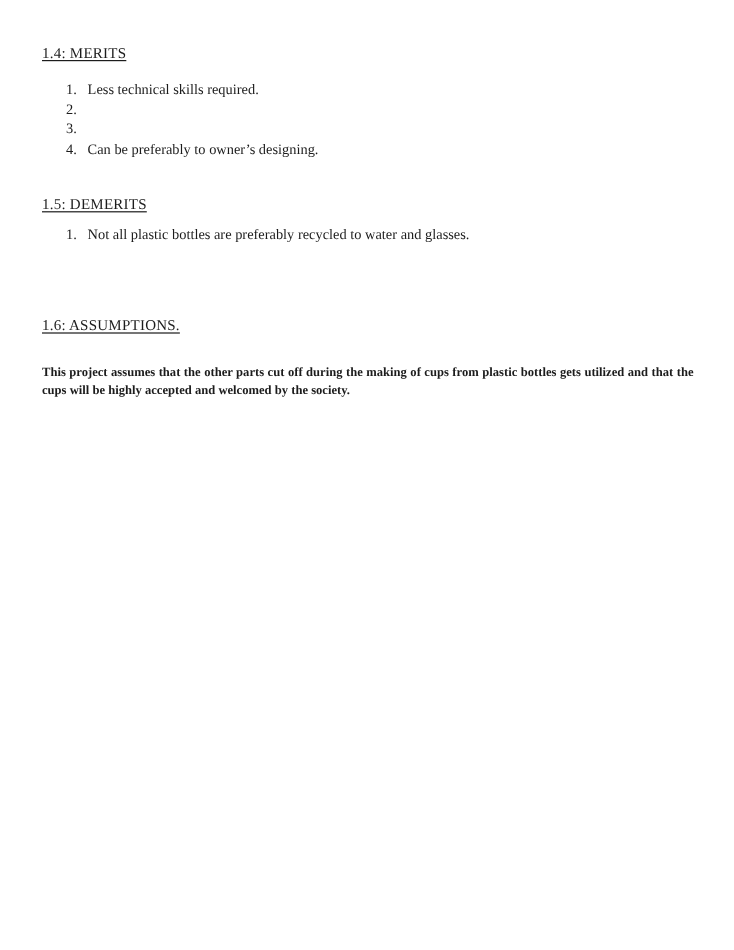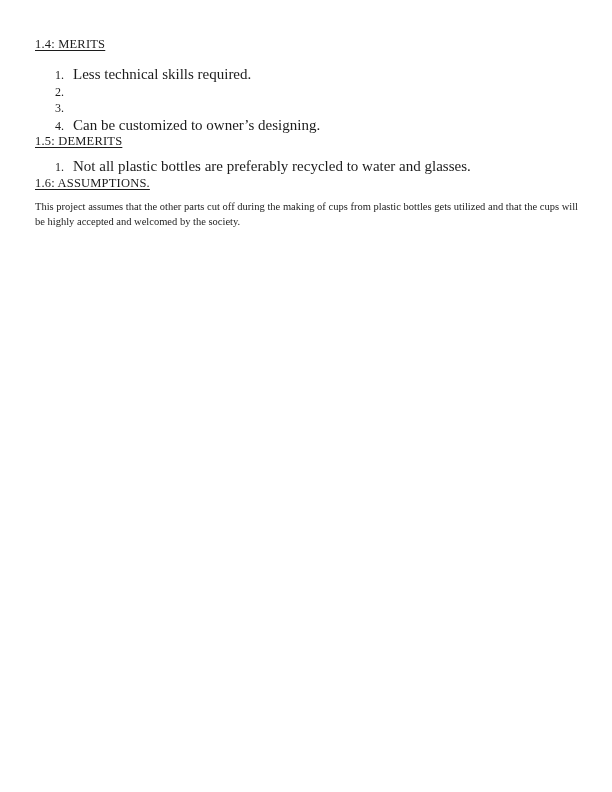--- a/index.html
+++ b/index.html
@@ -20,48 +20,49 @@
   }
   .heading {
     font-size: 12.5px;
     line-height: 14px;
     font-weight: normal;
     margin: 0;
     text-decoration: underline;
     text-underline-offset: 2px;
     letter-spacing: 0.2px;
   }
-  .heading-demerits { }
-  .heading-assumptions { }
+  .heading-demerits { margin-top: 31px; }
+  .heading-assumptions { margin-top: 60px; }
   .list {
     margin: 15px 0 0 0;
     padding: 0;
     list-style: none;
   }
   .list-demerits { margin-top: 10px; }
   .list li {
     display: flex;
     align-items: baseline;
     line-height: 16.5px;
   }
   .num {
     display: inline-block;
     width: 18px;
     margin-left: 20px;
     font-size: 12px;
     flex: 0 0 auto;
   }
   .txt {
-    font-size: 15px;
+    font-size: 12px;
   }
   .body-paragraph {
-    margin: 9px 0 0 0;
+    margin: 25px 0 0 0;
     font-size: 10.5px;
     line-height: 15px;
     text-align: justify;
+    font-weight: bold;
   }
 </style>
 </head>
 <body>
 
 <div class="page">
 
   <section>
     <h2 class="heading">1.4: MERITS</h2>
     <ol class="list">
@@ -70,21 +71,21 @@
         <span class="txt">Less technical skills required.</span>
       </li>
       <li>
         <span class="num">2.</span>
       </li>
       <li>
         <span class="num">3.</span>
       </li>
       <li>
         <span class="num">4.</span>
-        <span class="txt">Can be customized to owner’s designing.</span>
+        <span class="txt">Can be preferably to owner’s designing.</span>
       </li>
     </ol>
   </section>
 
   <section>
     <h2 class="heading heading-demerits">1.5: DEMERITS</h2>
     <ol class="list list-demerits">
       <li>
         <span class="num">1.</span>
         <span class="txt">Not all plastic bottles are preferably recycled to water and glasses.</span>

